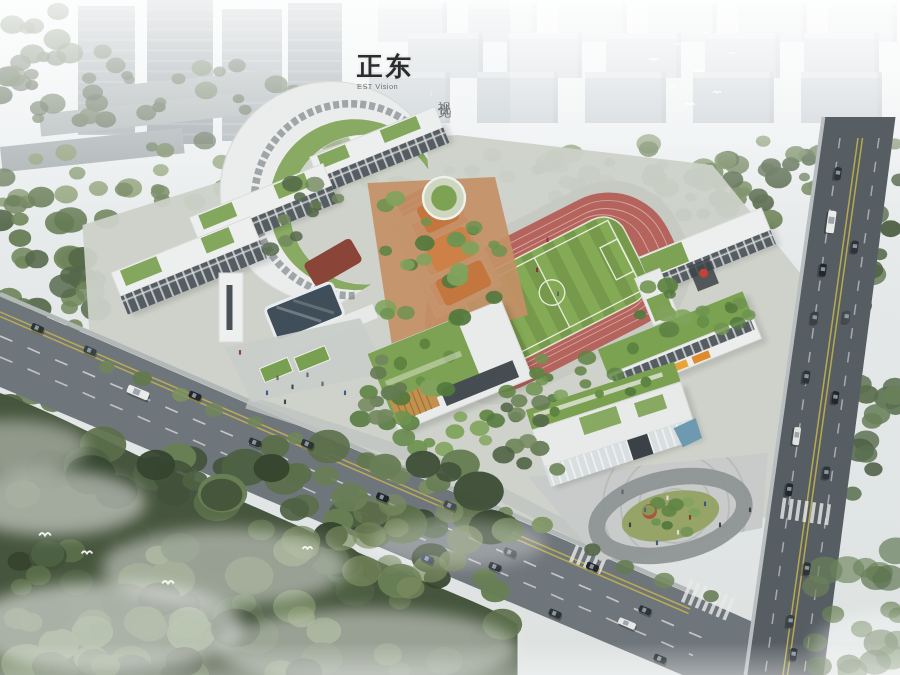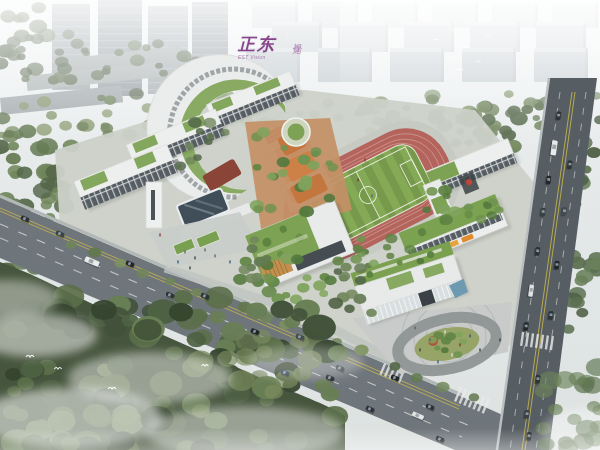--- a/index.html
+++ b/index.html
@@ -1,20 +1,20 @@
 <!DOCTYPE html>
 <html><head>
 <meta charset="utf-8">
 <style>
   html,body{margin:0;padding:0;background:#dfe3e4;}
   .stage{position:relative;width:600px;height:450px;overflow:hidden;
          font-family:"Liberation Sans",sans-serif;}
   .stage svg{position:absolute;left:0;top:0;}
-  .watermark{position:absolute;left:238px;top:36px;display:flex;align-items:flex-start;
-             color:#701a75;user-select:none;font-style:italic;}
+  .watermark{position:absolute;left:238px;top:36px;display:flex;align-items:flex-end;
+             color:#000000;user-select:none;}
   .wm-main{display:flex;flex-direction:column;}
   .wm-brand{font-size:17px;font-weight:bold;letter-spacing:2px;line-height:1;opacity:.82;
             text-shadow:0 0 2px rgba(120,130,135,.4);}
   .wm-tagline{font-size:8px;letter-spacing:.5px;opacity:.55;transform:scale(.62);
               transform-origin:left top;white-space:nowrap;margin-top:2px;}
   .wm-side{writing-mode:vertical-rl;font-size:9px;line-height:1;opacity:.5;
            border-left:1px solid rgba(255,255,255,.45);padding-left:3px;margin-left:5px;
            letter-spacing:2px;}
 </style>
 </head>

